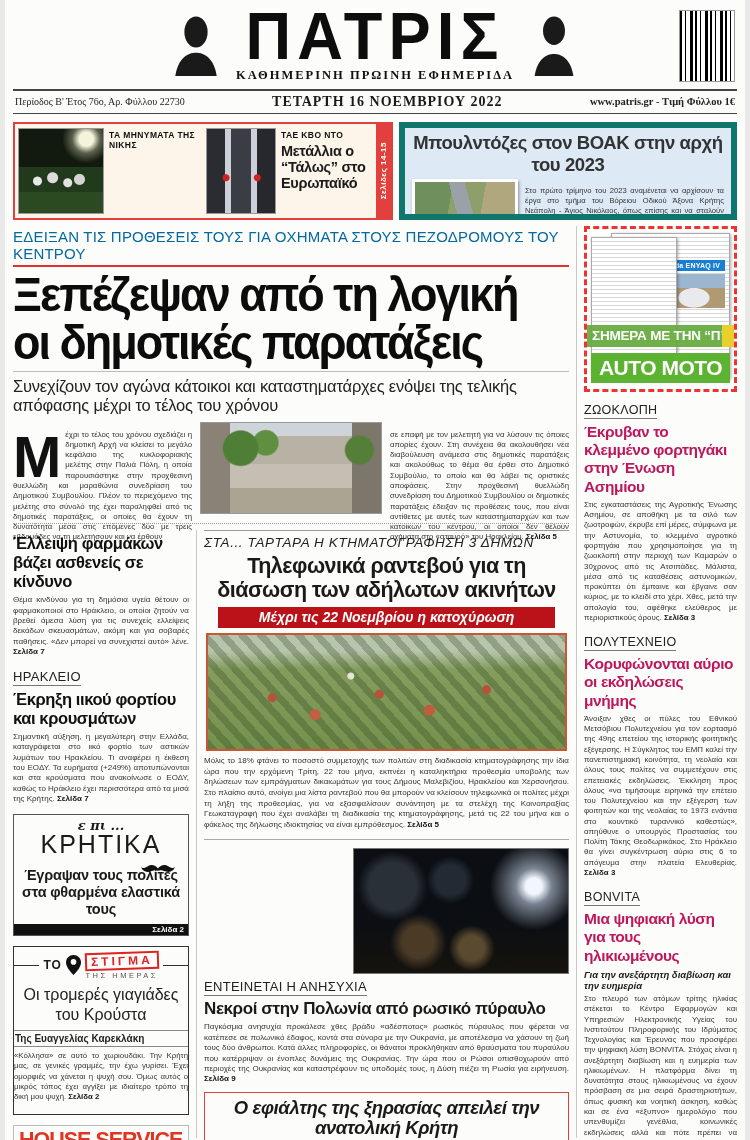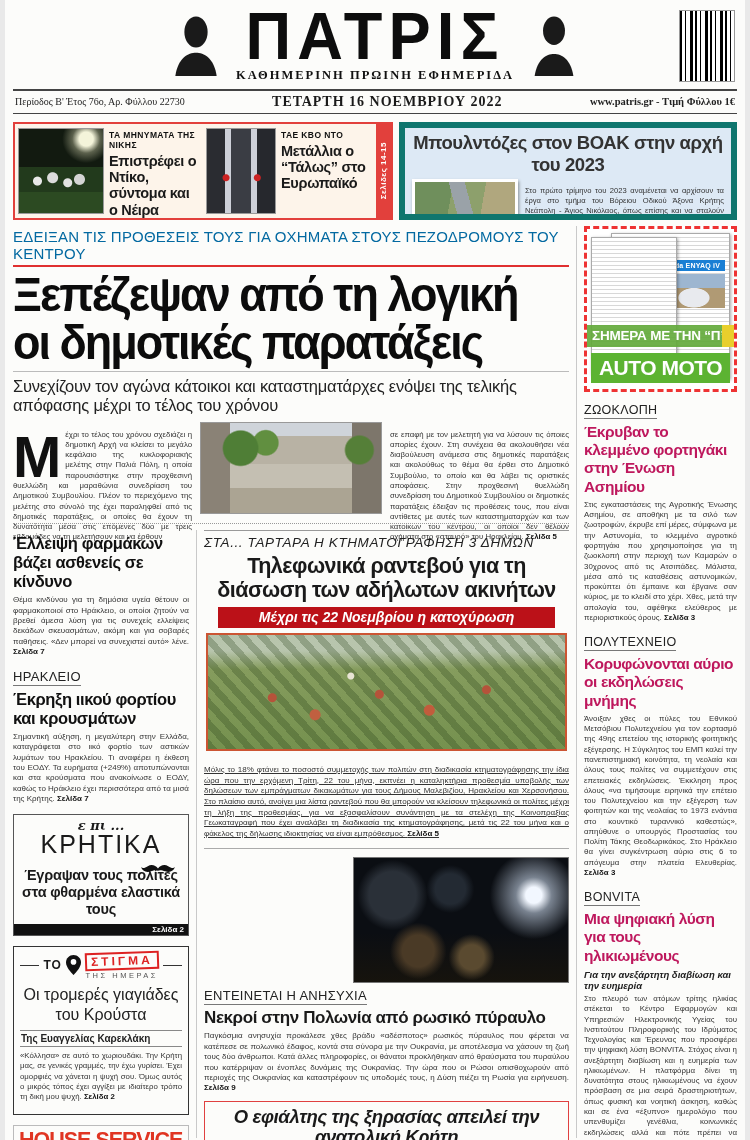--- a/index.html
+++ b/index.html
@@ -97,21 +97,21 @@
 
   
   .kritika{border:1px solid #555;margin:4px 0 10px;text-align:center;padding-top:3px;}
   .krit-script{font-family:"DejaVu Serif",serif;font-style:italic;font-weight:bold;font-size:13px;}
   .krit-title{font-size:25px;font-weight:400;letter-spacing:2px;line-height:.95;position:relative;display:inline-block;}
   .krit-mustache{position:absolute;right:-14px;bottom:-12px;width:34px;height:13px;}
   .krit-head{font-size:14.5px;font-weight:600;line-height:1.2;margin:10px 4px 5px;letter-spacing:-.2px;}
   .krit-bar{background:#111;color:#fff;font-size:8px;font-weight:bold;text-align:right;padding:1px 4px;}
 
   
-  .stigma{border:1.5px solid #333;margin-bottom:10px;padding:5px 6px 4px;}
+  .stigma{border:1.5px solid #333;margin-bottom:10px;padding:5px 0 4px;}
   .stigma-head{display:flex;align-items:center;justify-content:center;gap:4px;}
   .stigma-line{flex:1;border-top:1.5px solid #333;}
   .stigma-to{font-size:12px;font-weight:bold;letter-spacing:1px;}
   .pin{width:15px;height:20px;}
   .stamp-wrap{text-align:center;line-height:1;}
   .stamp{display:inline-block;border:2px solid #d22;color:#d22;font-weight:900;font-size:12px;
          letter-spacing:3px;padding:1px 4px;transform:rotate(-2deg);}
   .stamp-sub{font-size:7.5px;letter-spacing:2.5px;color:#555;margin-top:2px;}
   .stigma-title{font-size:16px;text-align:center;line-height:1.25;margin:6px 0 5px;color:#222;}
   .byline{border-top:1px solid #888;border-bottom:1px solid #888;font-size:10px;padding:2px 1px;
@@ -131,21 +131,21 @@
            text-align:center;padding:2.5px 0;margin:2px 14px 5px;}
   .ktima-photo{height:118px;border:2px solid #c53;margin:0 2px;background:
       radial-gradient(circle at 18% 55%,#b5533a 0 4px,transparent 5px),
       radial-gradient(circle at 30% 70%,#c06040 0 5px,transparent 6px),
       radial-gradient(circle at 48% 52%,#b5533a 0 4px,transparent 5px),
       radial-gradient(circle at 62% 66%,#c25c3c 0 5px,transparent 6px),
       radial-gradient(circle at 78% 48%,#b5533a 0 4px,transparent 5px),
       radial-gradient(circle at 40% 36%,#e8e4d4 0 3px,transparent 4px),
       repeating-linear-gradient(48deg,rgba(70,95,45,.45) 0 7px,rgba(120,145,80,.25) 7px 14px),
       linear-gradient(#cdd6cc 0 14%,#8aa062 30%,#74914e 100%);}
-  .ktima-body{font-size:8px;line-height:1.34;text-align:justify;color:#333;margin-top:14px;text-decoration:underline;}
+  .ktima-body{font-size:8px;line-height:1.34;text-align:justify;color:#333;margin-top:5px;}
   .center-rule{border-top:1px solid #aaa;margin:8px 0 6px;}
 
   .poland{overflow:hidden;}
   .poland-photo{float:right;width:216px;height:126px;margin:2px 0 3px 7px;border:1px solid #777;background:
       radial-gradient(circle at 84% 30%,#f2f7ff 0 4%,rgba(210,225,245,.55) 9%,transparent 22%),
       radial-gradient(circle at 30% 75%,#4a3a26 0 9%,transparent 16%),
       radial-gradient(circle at 55% 80%,#5a4a30 0 8%,transparent 15%),
       radial-gradient(circle at 18% 30%,#2a3038 0 12%,transparent 18%),
       radial-gradient(circle at 45% 25%,#232a33 0 10%,transparent 16%),
       linear-gradient(#0b0e13 0 60%,#16130d 100%);}
@@ -211,21 +211,20 @@
       <span class="dl-right">www.patris.gr - Τιμή Φύλλου 1€</span>
     </div>
   </div>
 
   <div class="teaser-row">
     <div class="teaser-left">
       <div class="tz">
         <div class="tz-photo stadium"></div>
         <div class="tz-text">
           <div class="tz-kicker">ΤΑ ΜΗΝΥΜΑΤΑ ΤΗΣ ΝΙΚΗΣ</div>
-          <div class="tz-title">Επιστρέφει ο Ντίκο, σύντομα και ο Νέιρα</div>
         </div>
         <div class="tz-photo medals"></div>
         <div class="tz-text">
           <div class="tz-kicker">ΤΑΕ ΚΒΟ ΝΤΟ</div>
           <div class="tz-title">Μετάλλια ο “Τάλως” στο Ευρωπαϊκό</div>
         </div>
       </div>
       <div class="tz-strip">
           <span>Σελίδες 14-15</span>
         </div>

